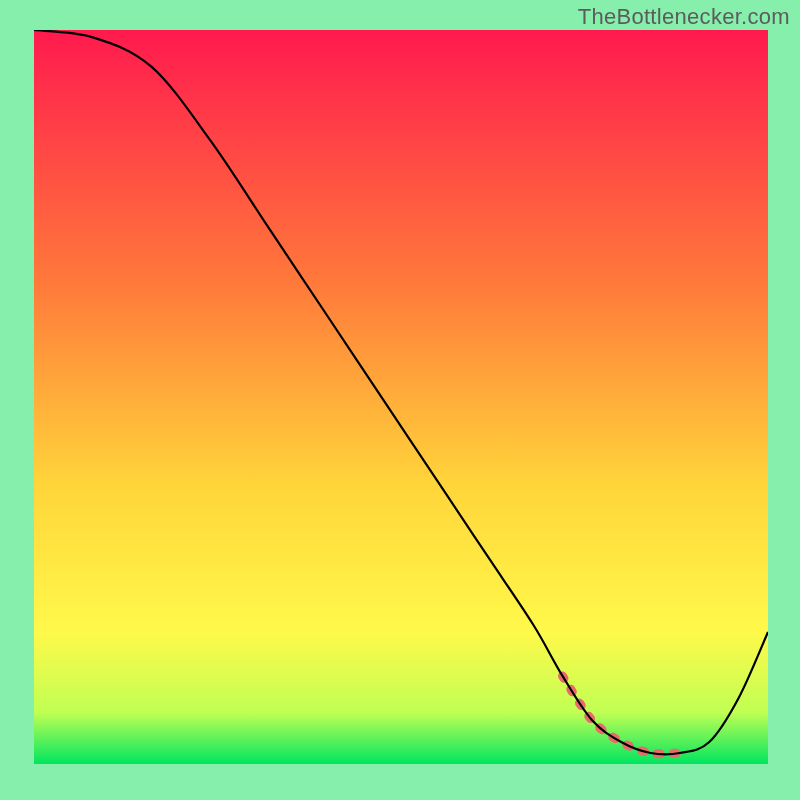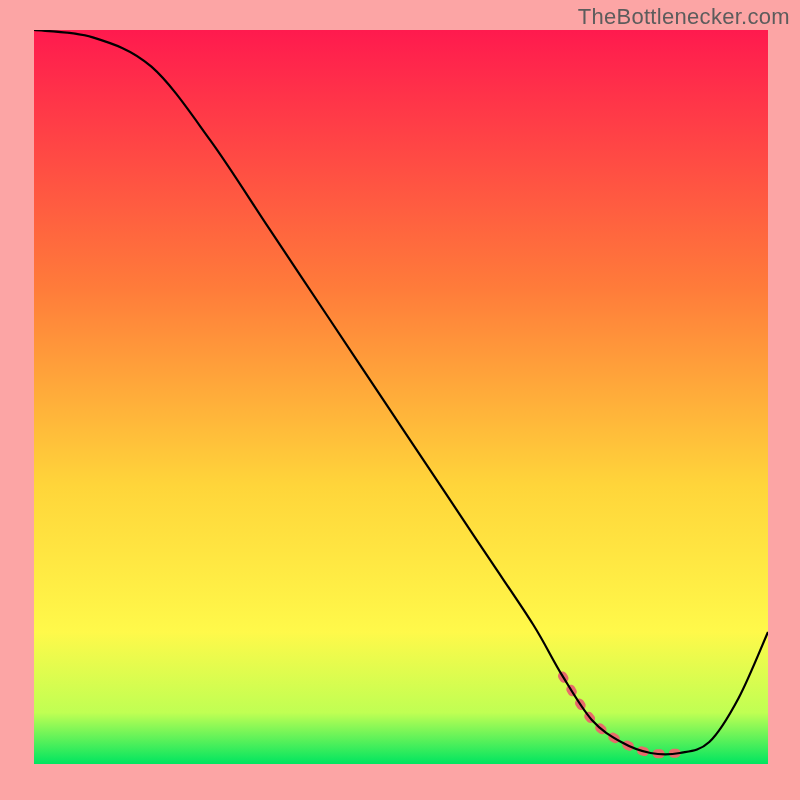--- a/index.html
+++ b/index.html
@@ -8,21 +8,21 @@
     width: 800px;
     height: 800px;
     background: #000000;
     overflow: hidden;
     font-family: Arial, Helvetica, sans-serif;
   }
   .frame {
     position: relative;
     width: 800px;
     height: 800px;
-    background: #fca5a5;
+    background: #86efac;
   }
   .watermark {
     position: absolute;
     top: 4px;
     right: 10px;
     color: #5c5c5c;
     font-size: 22px;
     font-weight: 500;
     letter-spacing: 0.3px;
     user-select: none;

